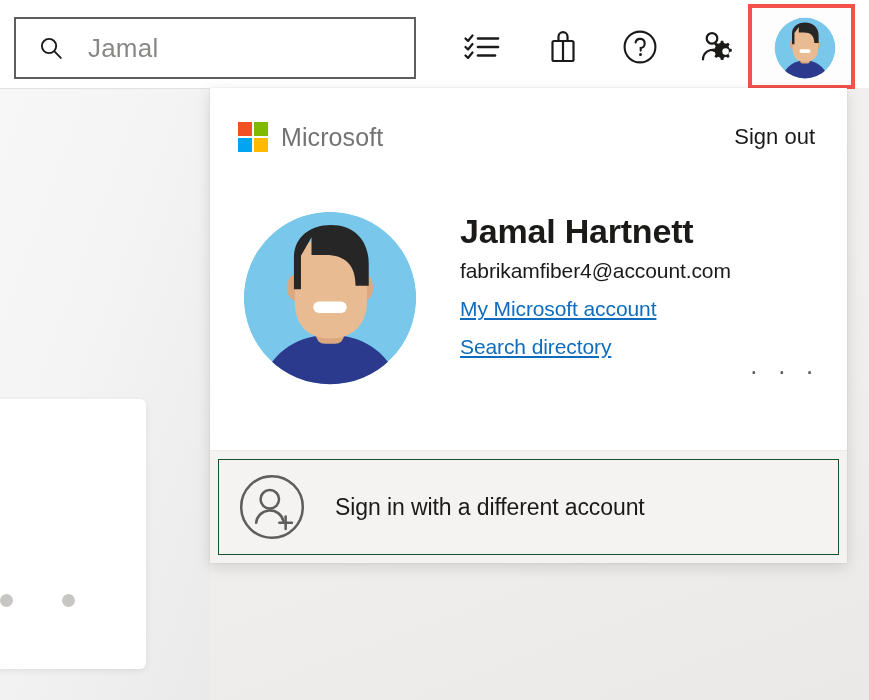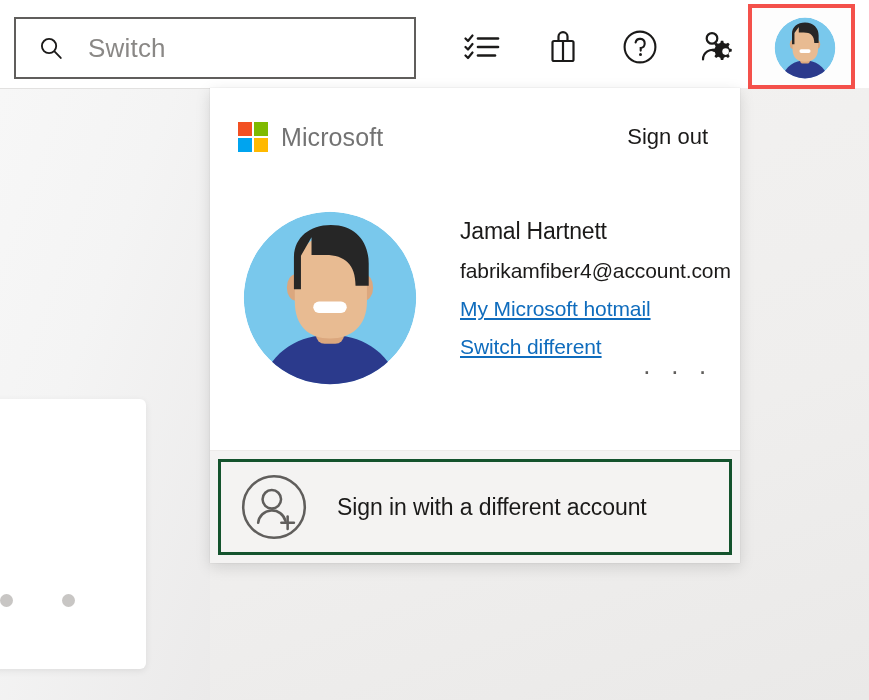--- a/index.html
+++ b/index.html
@@ -95,21 +95,21 @@
   #topbar-avatar {
     position: absolute;
     left: 22px; top: 9px;
     width: 62px; height: 62px;
   }
 
   
   #account-panel {
     position: absolute;
     left: 210px; top: 88px;
-    width: 530px;
+    width: 637px;
     background: #ffffff;
     box-shadow: 0 4px 14px rgba(0,0,0,.13), 0 0 1px rgba(0,0,0,.18);
   }
   #panel-upper {
     background: #ffffff;
     position: relative;
     height: 362px;
   }
 
   #ms-logo-row {
@@ -152,22 +152,22 @@
     position: absolute;
     left: 32px; top: 6px;
     width: 176px; height: 176px;
   }
   #profile-details {
     position: absolute;
     left: 250px; top: 6px;
     width: 360px;
   }
   #profile-name {
-    font-size: 23px;
-    font-weight: normal;
+    font-size: 34px;
+    font-weight: bold;
     color: #1b1a19;
     line-height: 42px;
     letter-spacing: -.2px;
   }
   #profile-email {
     font-size: 21px;
     color: #1b1a19;
     line-height: 38px;
     letter-spacing: -.1px;
   }
@@ -191,21 +191,21 @@
     user-select: none;
   }
 
   #panel-lower {
     background: #f4f3f2;
     padding: 8px;
     border-top: 1px solid #edebe9;
   }
   #switch-account-highlight {
     box-sizing: border-box;
-    border: 3px solid #14532d;
+    border: 1px solid #14532d;
     height: 96px;
     display: flex;
     align-items: center;
     background: #f4f3f2;
   }
   #switch-account-icon {
     margin-left: 20px;
     width: 66px; height: 66px;
     flex: 0 0 auto;
     color: #605e5c;
@@ -247,21 +247,21 @@
 <div class="carousel-dot" id="carousel-dot-1"></div>
 <div class="carousel-dot" id="carousel-dot-2"></div>
 
 <div id="topbar">
 
   <div id="search-box">
     <svg id="search-icon" viewBox="0 0 24 24" fill="none" stroke="currentColor" stroke-width="1.7">
       <circle cx="10.2" cy="10.2" r="6.6"></circle>
       <line x1="15.2" y1="15.2" x2="21" y2="21.2" stroke-linecap="round"></line>
     </svg>
-    <span id="search-input-text">Switch</span>
+    <span id="search-input-text">Jamal</span>
   </div>
 
   <div class="topbar-icon-btn" id="icon-checklist">
     <svg width="36" height="30" viewBox="0 0 36 30" fill="none" stroke="#1b1a19" stroke-width="2.2" stroke-linecap="round" stroke-linejoin="round">
       <polyline points="1.5,6.5 4,9 8.5,3.5"></polyline>
       <polyline points="1.5,15 4,17.5 8.5,12"></polyline>
       <polyline points="1.5,23.5 4,26 8.5,20.5"></polyline>
       <line x1="14" y1="6.5" x2="34" y2="6.5" stroke-width="2.6"></line>
       <line x1="14" y1="15" x2="34" y2="15" stroke-width="2.6"></line>
       <line x1="14" y1="23.5" x2="31" y2="23.5" stroke-width="2.6"></line>
@@ -348,22 +348,22 @@
           <ellipse cx="69.5" cy="44" rx="5" ry="7.5" fill="#dba77e"></ellipse>
           <path d="M30 42 C30 24 38 14 50 14 C63 14 71 24 71 42 L71 52 C71 66 62 73 50 73 C38 73 30 66 30 52 Z" fill="#e8bb92"></path>
           <path d="M29.5 45 L29.5 27 C29.5 16 38 8.5 50.5 8.5 C64.5 8.5 72 18 72 30.5 L72 43 L64.5 43 C64.5 31 58.5 25.5 47.5 25.5 L39.5 25.5 L39.5 15.5 L33.5 26 L33.5 45 Z" fill="#262626"></path>
           <rect x="40.5" y="52" width="19" height="6.5" rx="3.2" fill="#ffffff"></rect>
         </g>
       </svg>
 
       <div id="profile-details">
         <div id="profile-name">Jamal Hartnett</div>
         <div id="profile-email">fabrikamfiber4@account.com</div>
-        <div><a class="panel-link">My Microsoft hotmail</a></div>
-        <div><a class="panel-link">Switch different</a></div>
+        <div><a class="panel-link">My Microsoft account</a></div>
+        <div><a class="panel-link">Search directory</a></div>
       </div>
 
       <div id="more-options-ellipsis">· · ·</div>
     </div>
   </div>
 
   <div id="panel-lower">
     <div id="switch-account-highlight">
       <svg id="switch-account-icon" viewBox="0 0 60 60" fill="none" stroke="#605e5c" stroke-width="2.3">
         <circle cx="30" cy="30" r="28"></circle>

